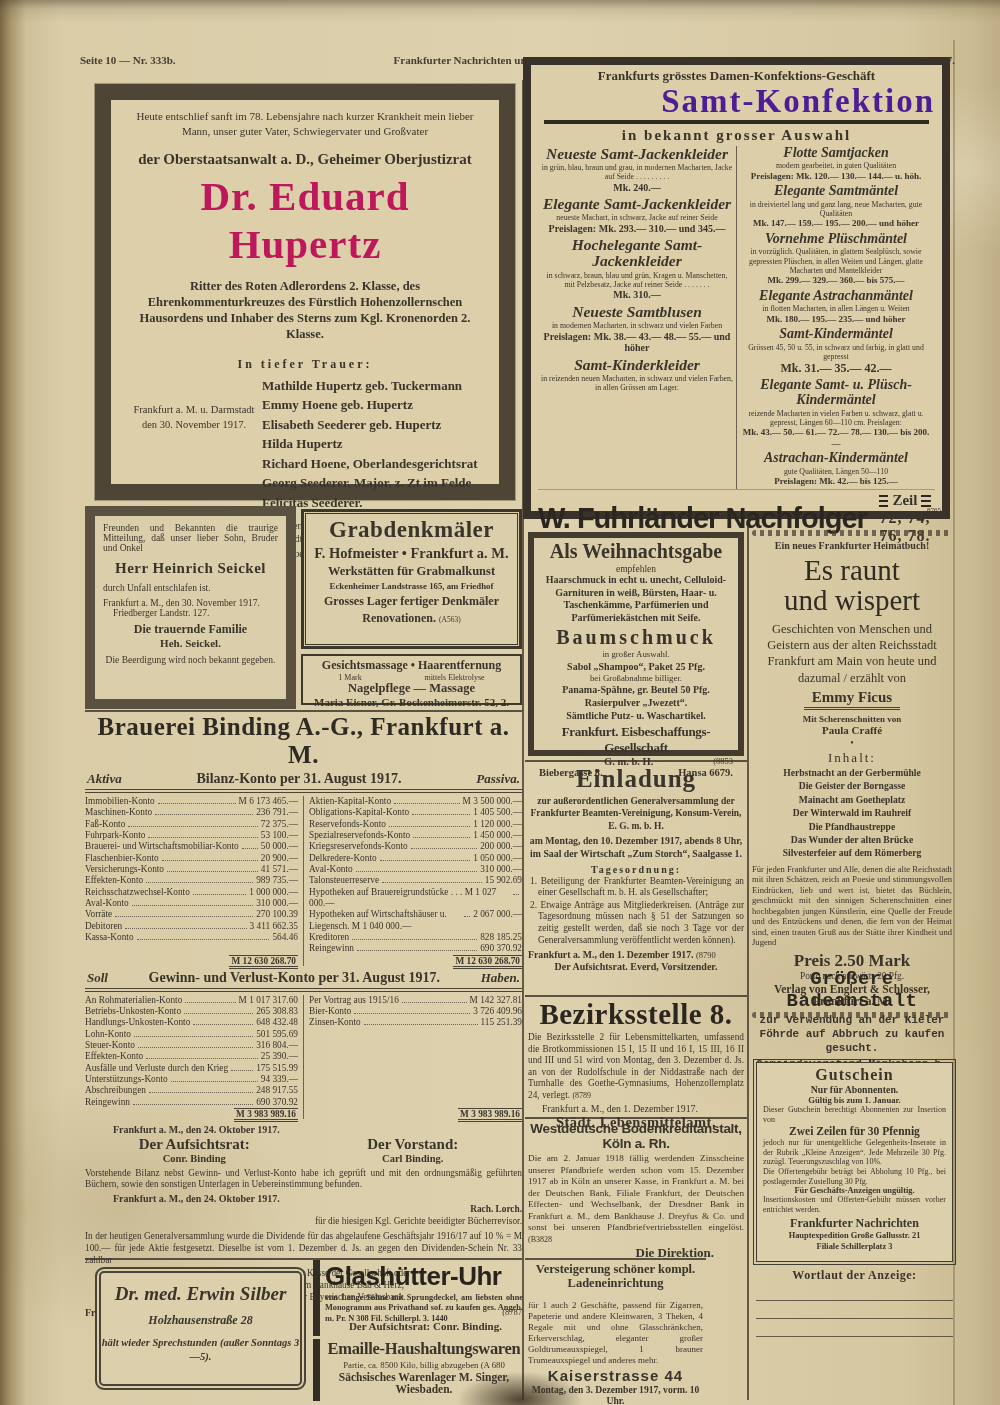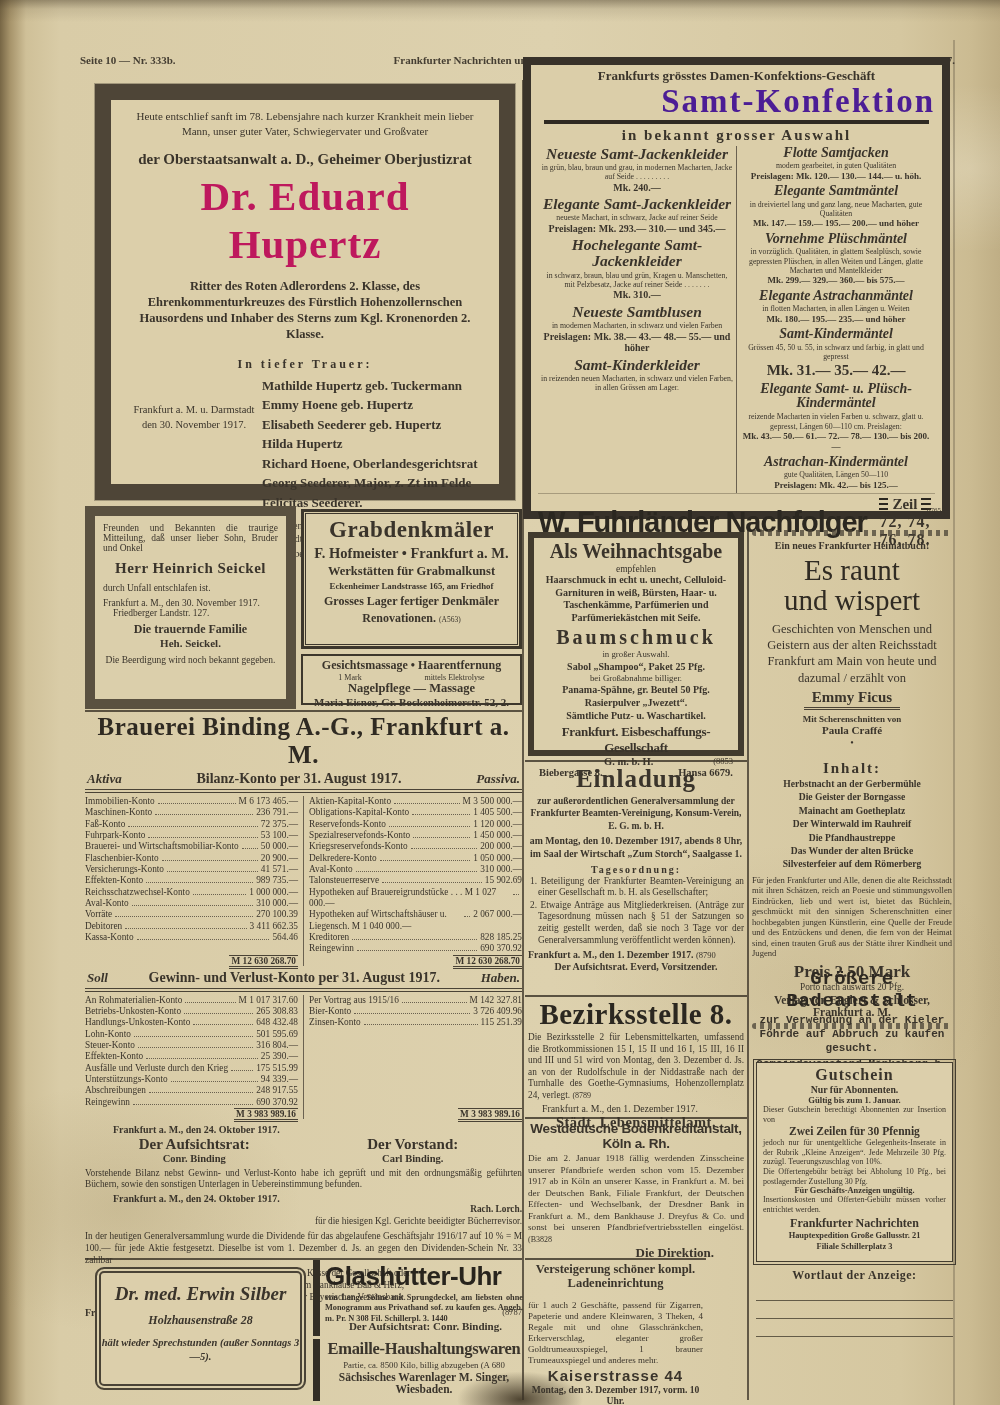--- a/index.html
+++ b/index.html
@@ -166,21 +166,21 @@
   
   .heim{left:750px;top:526px;width:204px;height:436px;padding:4px 2px;}
   .chain{height:6px;background:repeating-linear-gradient(90deg,#4a4336 0 4px,transparent 4px 8px);opacity:.75;border-radius:3px;}
   .hm-tag{font-size:10px;font-weight:bold;margin-top:4px;}
   .hm-t1{font-size:29px;line-height:1.05;margin-top:4px;color:#302b23;}
   .hm-p1{font-size:12.5px;line-height:1.3;margin-top:5px;}
   .hm-author{font-size:15px;font-weight:bold;margin-top:3px;border-bottom:3px double #4a4336;display:inline-block;padding:0 8px 1px;}
   .hm-cut1{font-size:9px;font-weight:bold;margin-top:4px;}
   .hm-cut2{font-size:11px;font-weight:bold;}
   .hm-dot{font-size:10px;margin-top:1px;}
-  .hm-inh{font-size:15px;font-weight:bold;letter-spacing:2px;margin-top:12px;}
+  .hm-inh{font-size:13px;font-weight:normal;letter-spacing:2px;margin-top:2px;}
   .hm-item{font-size:9.6px;font-weight:bold;line-height:1.4;}
   .hm-p2{font-size:8.6px;line-height:1.22;text-align:justify;margin-top:4px;}
   .hm-price{font-size:17px;font-weight:bold;margin-top:3px;}
   .hm-porto{font-size:9.3px;}
   .hm-verlag{font-size:11.5px;font-weight:bold;margin-top:2px;}
   
   .bade{left:750px;top:966px;width:204px;height:92px;padding-top:2px;font-family:Liberation Mono, monospace;}
   .ba-t{font-size:19px;font-weight:bold;letter-spacing:.5px;color:#2d2821;}
   .ba-p{font-size:11px;font-weight:bold;line-height:1.25;margin-top:2px;}
   .ba-f{font-size:11px;font-weight:bold;margin-top:3px;}
@@ -307,21 +307,21 @@
 
           <div class="samt-item">
             <div class="samt-h" style="font-size:14px;">Elegante Astrachanmäntel</div>
             <div class="samt-d">in flotten Macharten, in allen Längen u. Weiten</div>
             <div class="samt-p" style="font-size:9px;">Mk. 180.— 195.— 235.— und höher</div>
           </div>
 
           <div class="samt-item">
             <div class="samt-h" style="font-size:14px;">Samt-Kindermäntel</div>
             <div class="samt-d">Grössen 45, 50 u. 55, in schwarz und farbig, in glatt und gepresst</div>
-            <div class="samt-p" style="font-size:15px;">Mk. 31.— 35.— 42.—</div>
+            <div class="samt-p" style="font-size:12px;">Mk. 31.— 35.— 42.—</div>
           </div>
 
           <div class="samt-item">
             <div class="samt-h" style="font-size:14px;">Elegante Samt- u. Plüsch-Kindermäntel</div>
             <div class="samt-d">reizende Macharten in vielen Farben u. schwarz, glatt u. gepresst, Längen 60—110 cm. Preislagen:</div>
             <div class="samt-p" style="font-size:9px;">Mk. 43.— 50.— 61.— 72.— 78.— 130.— bis 200.—</div>
           </div>
 
           <div class="samt-item">
             <div class="samt-h" style="font-size:14px;">Astrachan-Kindermäntel</div>

